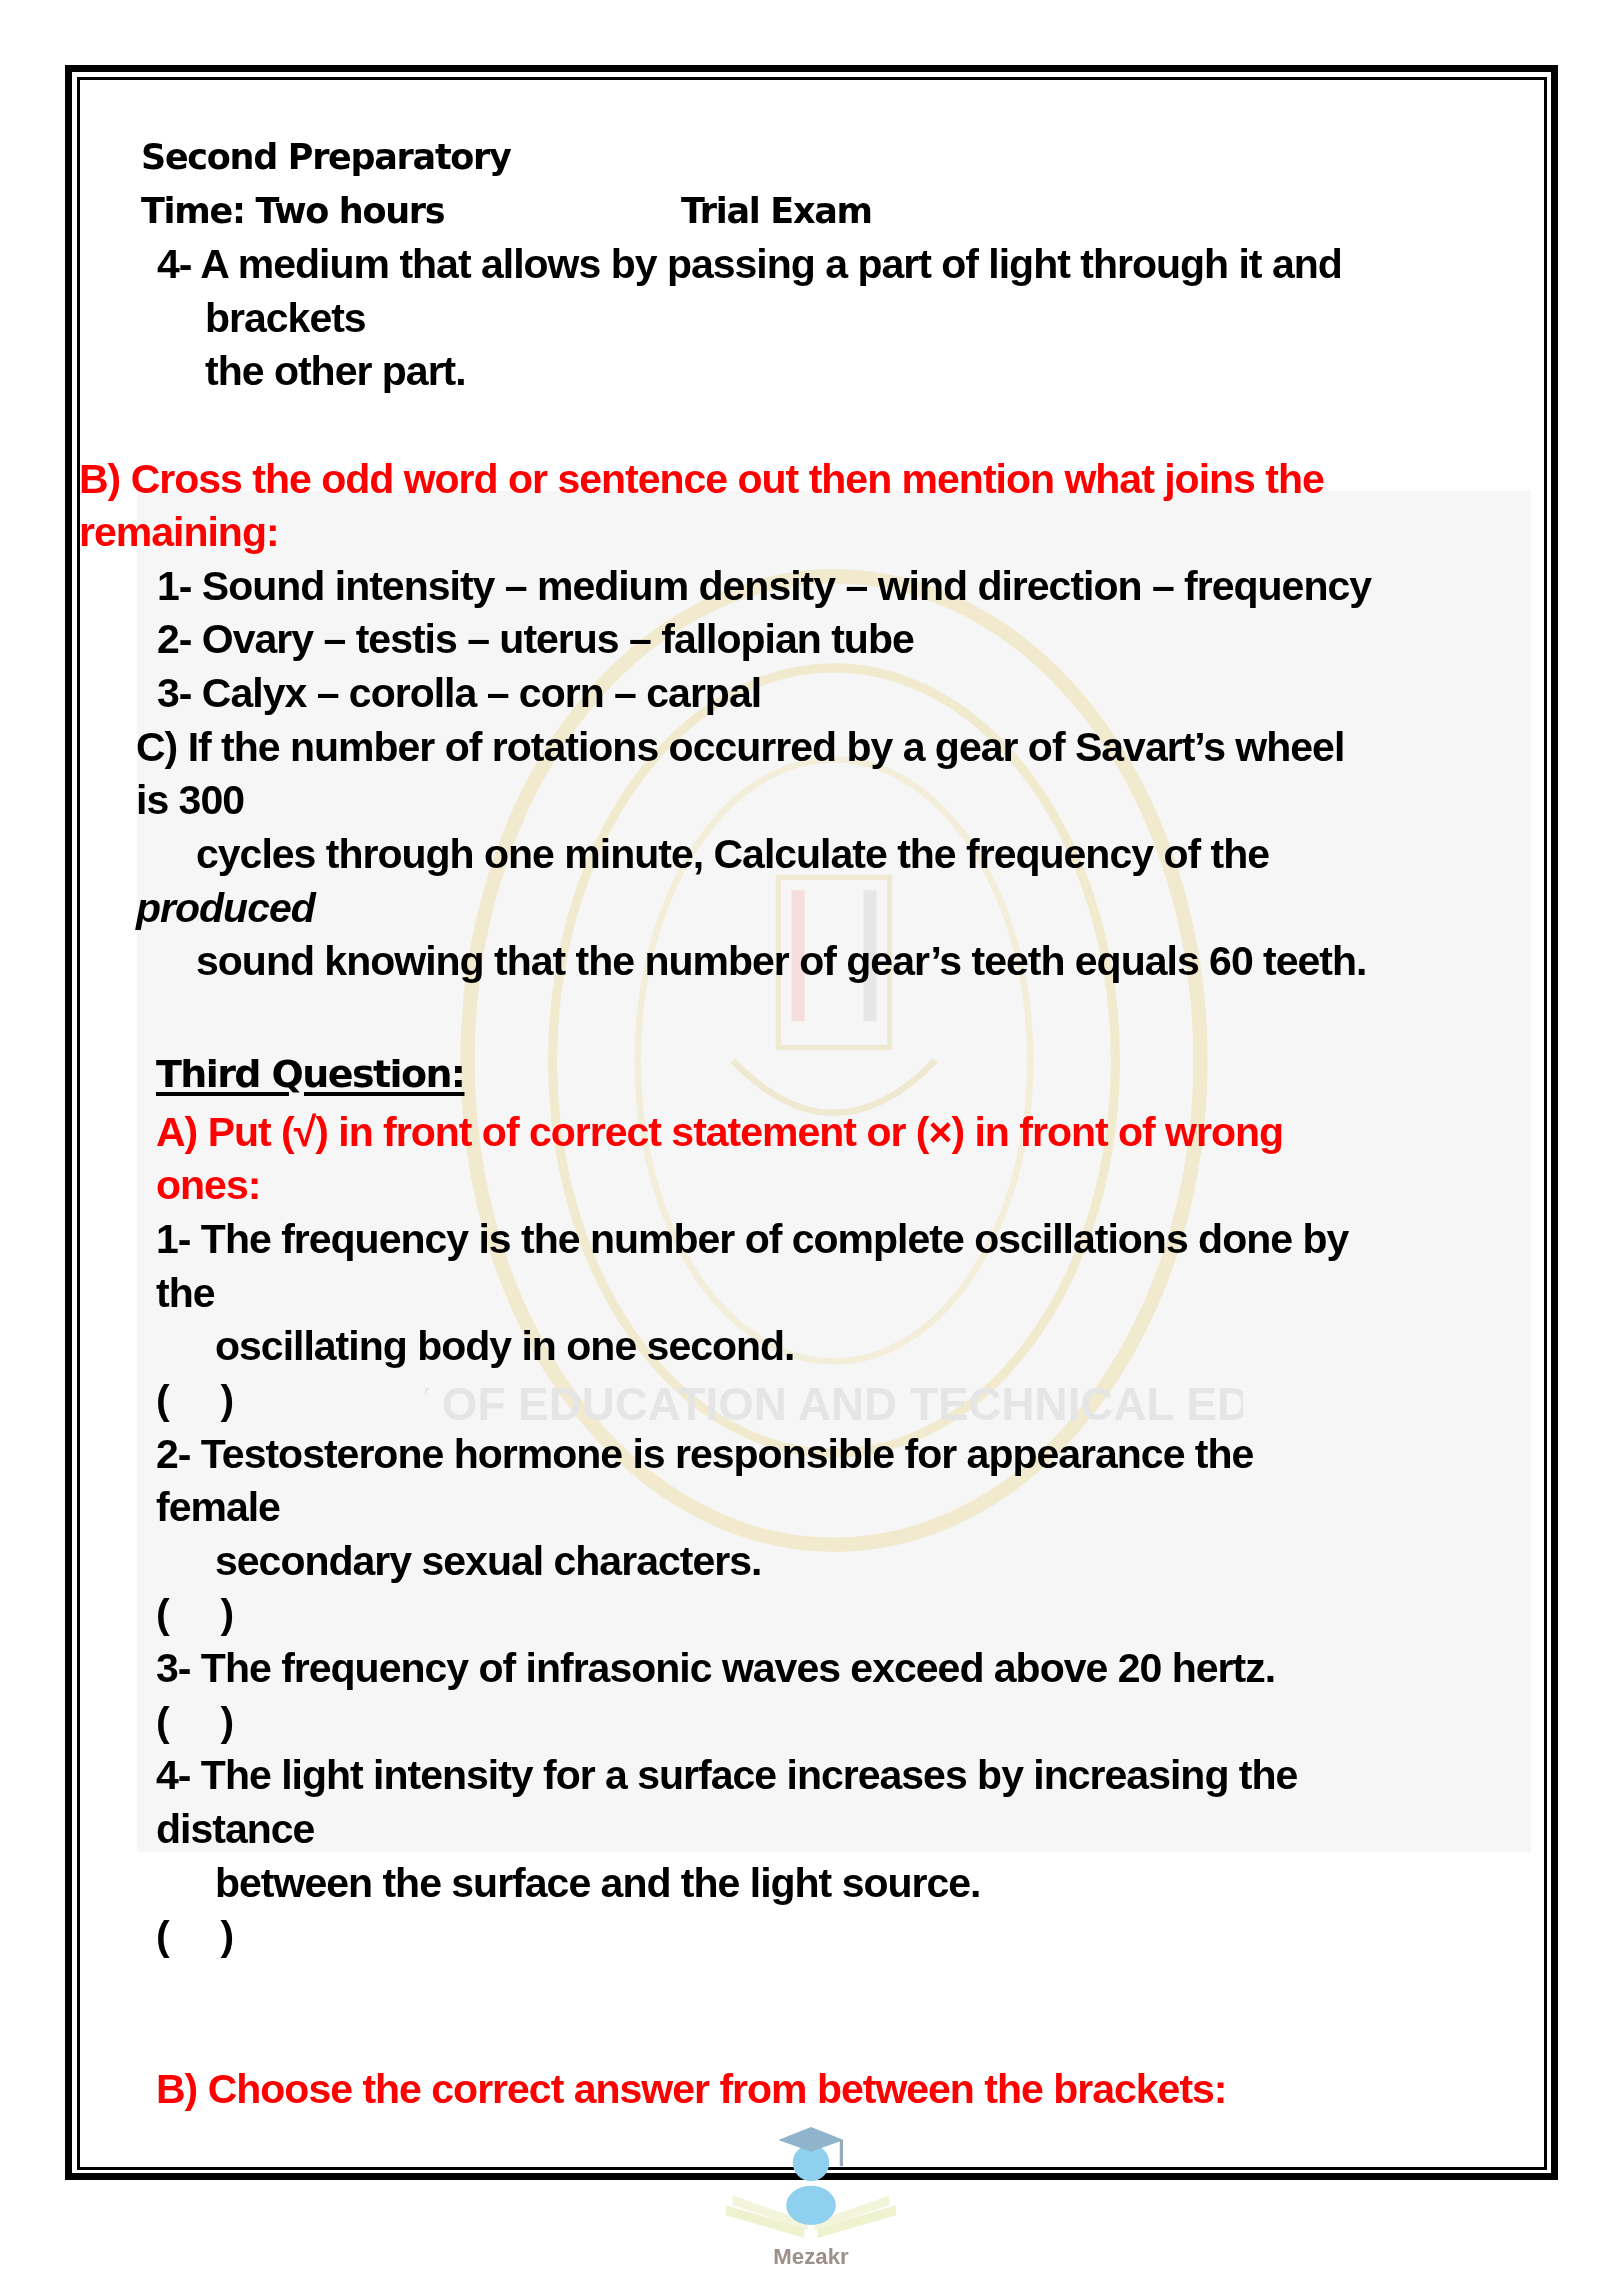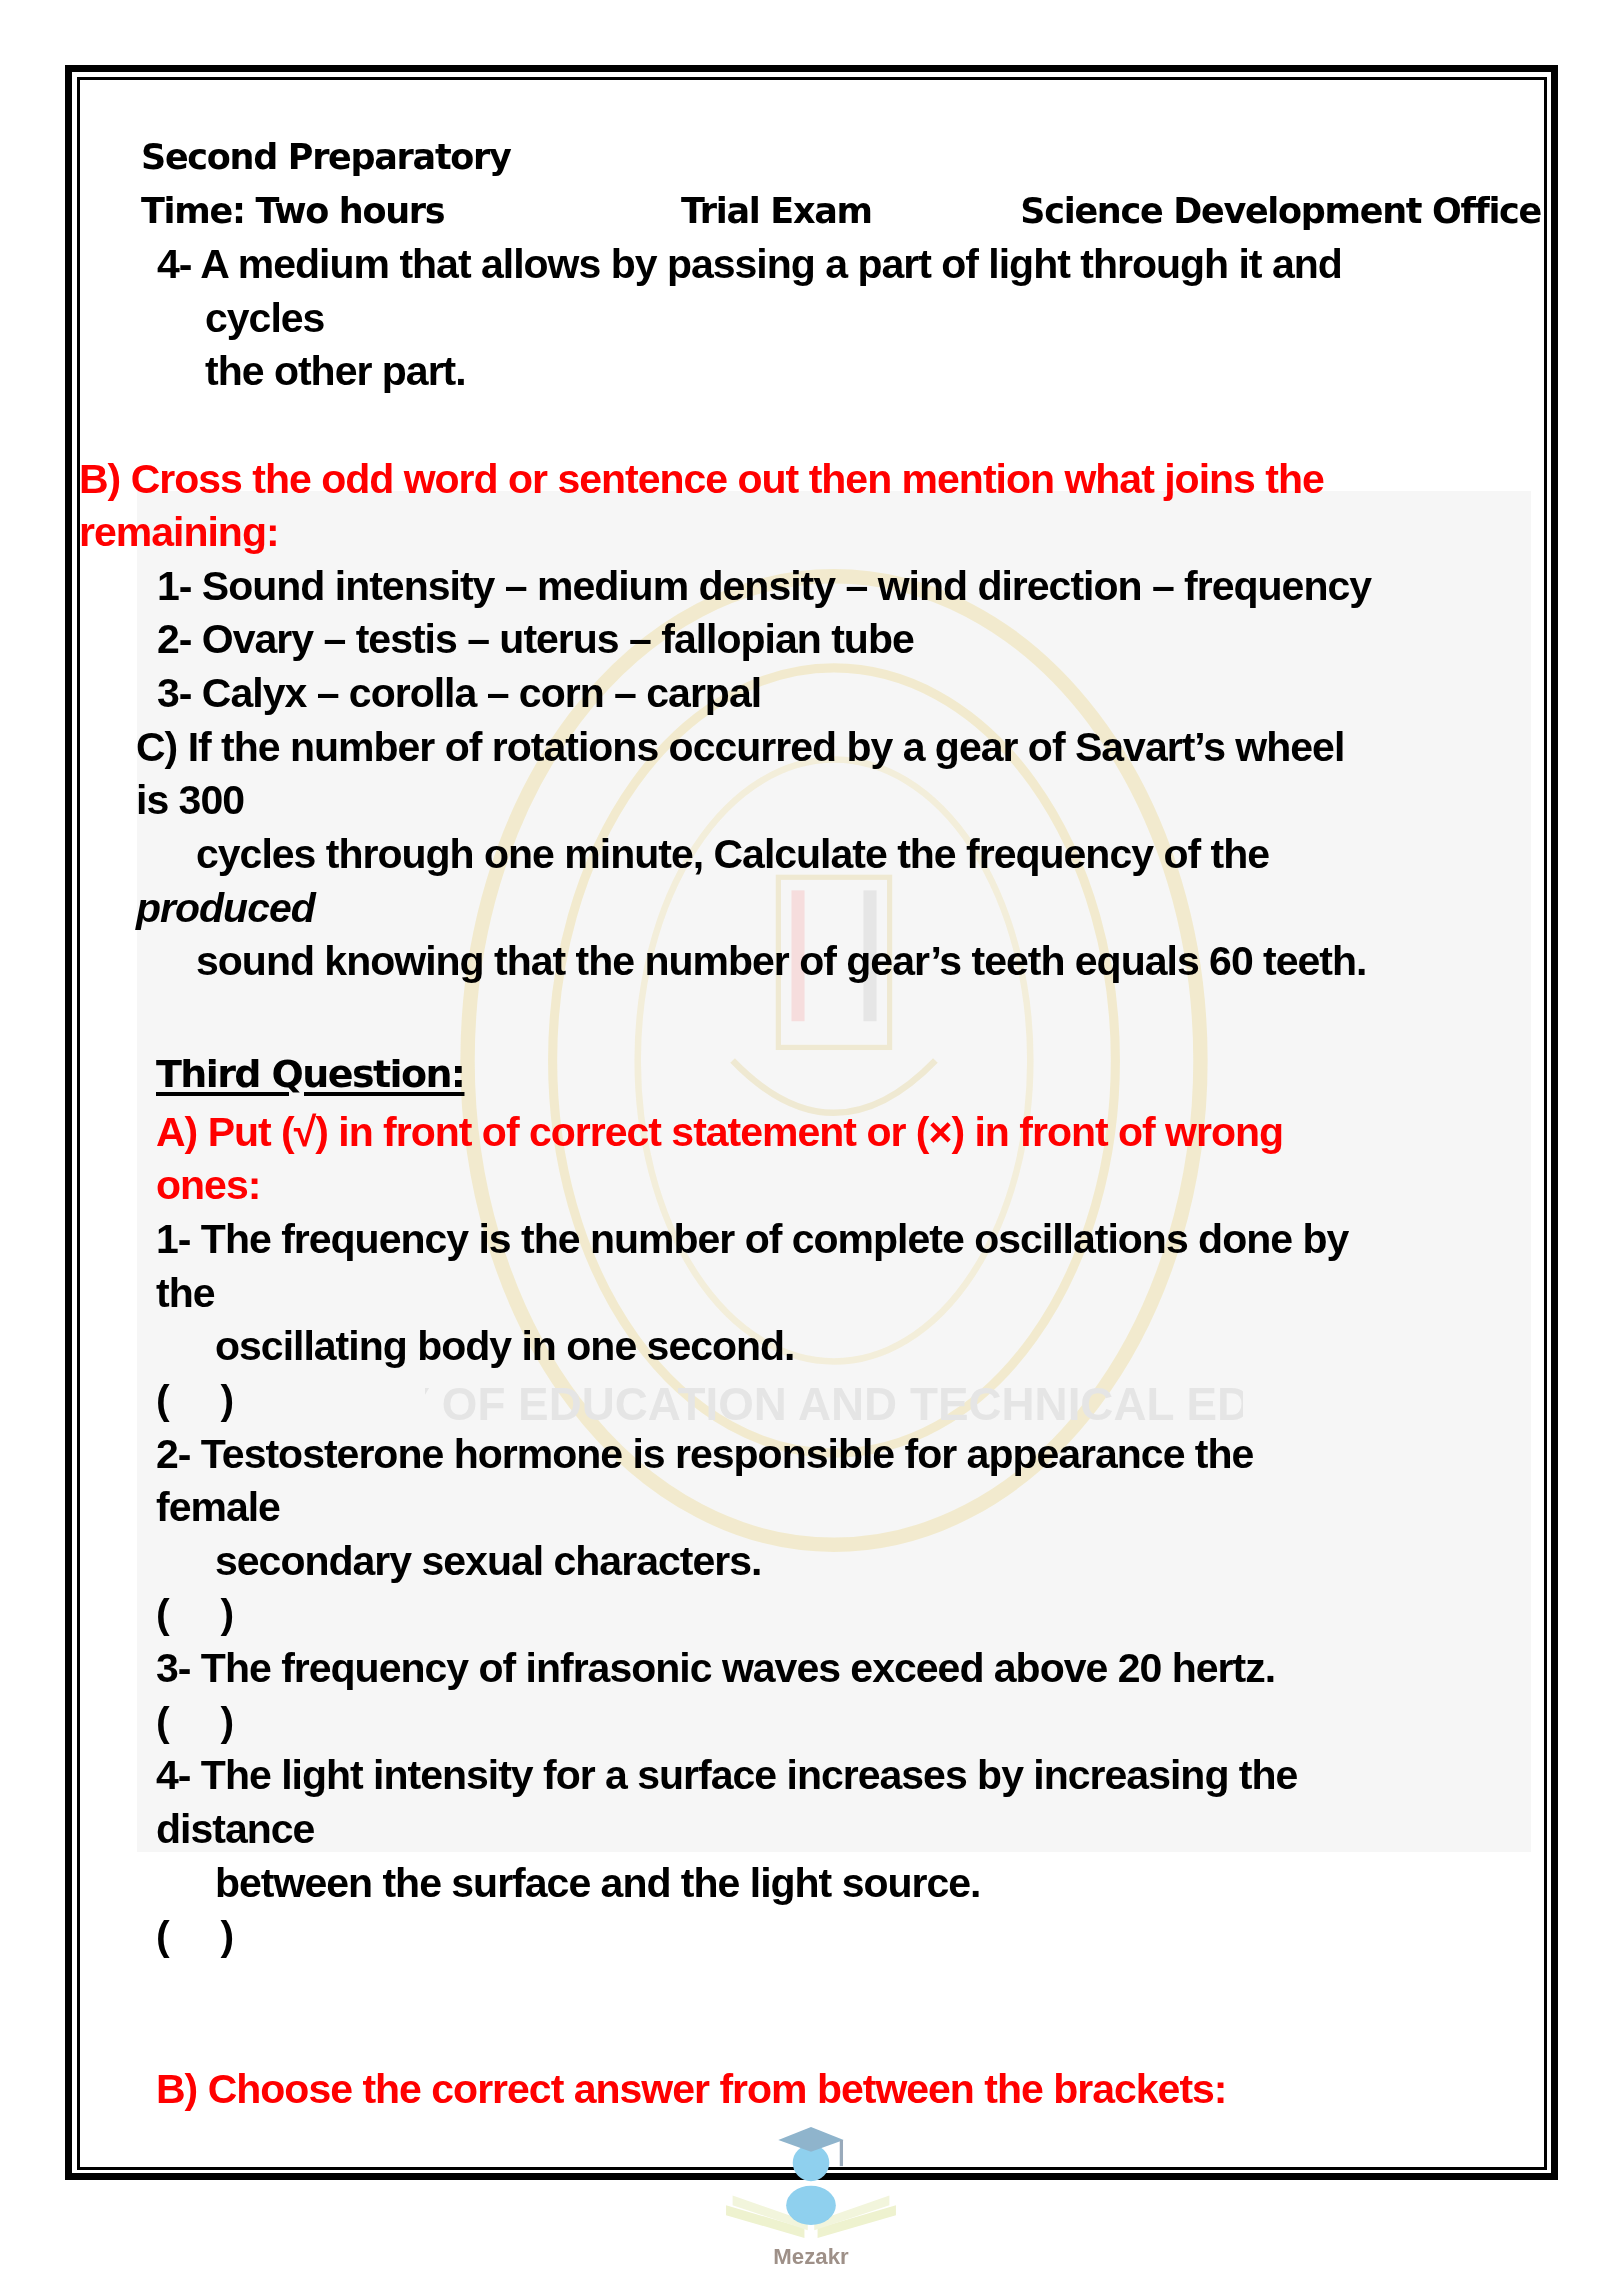--- a/index.html
+++ b/index.html
@@ -35,25 +35,24 @@
   <rect x="560" y="540" width="20" height="200" fill="#f6c9c9"></rect>
   <rect x="670" y="540" width="20" height="200" fill="#d9d9d9"></rect>
   <path d="M470 800 Q625 960 780 800" fill="none" stroke="#eadfb6" stroke-width="10"></path>
   <text x="625" y="1350" text-anchor="middle" font-family="Liberation Sans, sans-serif" font-weight="bold" font-size="70" fill="#d8d8d8">MINISTRY OF EDUCATION AND TECHNICAL EDUCATION</text>
 </svg>
 
 <div class="header">
   <div class="cell" style="left:0; top:0;">Second Preparatory</div>
   <div class="cell" style="left:0; top:54px;">Time: Two hours</div>
   <div class="cell" style="left:540px; top:54px;">Trial Exam</div>
-  <div class="cell" style="right:-13px; top:54px;">Science Development Office</div>
 </div>
 
 <div class="text" style="left:157px; top:237px;">4- A medium that allows by passing a part of light through it and</div>
-<div class="text" style="left:205px; top:291px;">cycles</div>
+<div class="text" style="left:205px; top:291px;">brackets</div>
 <div class="text" style="left:205px; top:344px;">the other part.</div>
 
 <div class="text red" style="left:79px; top:452px;">B) Cross the odd word or sentence out then mention what joins the</div>
 <div class="text red" style="left:79px; top:505px;">remaining:</div>
 <div class="text" style="left:157px; top:559px;">1- Sound intensity – medium density – wind direction – frequency</div>
 <div class="text" style="left:157px; top:612px;">2- Ovary – testis – uterus – fallopian tube</div>
 <div class="text" style="left:157px; top:666px;">3- Calyx – corolla – corn – carpal</div>
 
 <div class="text" style="left:136px; top:720px;">C) If the number of rotations occurred by a gear of Savart’s wheel</div>
 <div class="text" style="left:136px; top:773px;">is 300</div>

